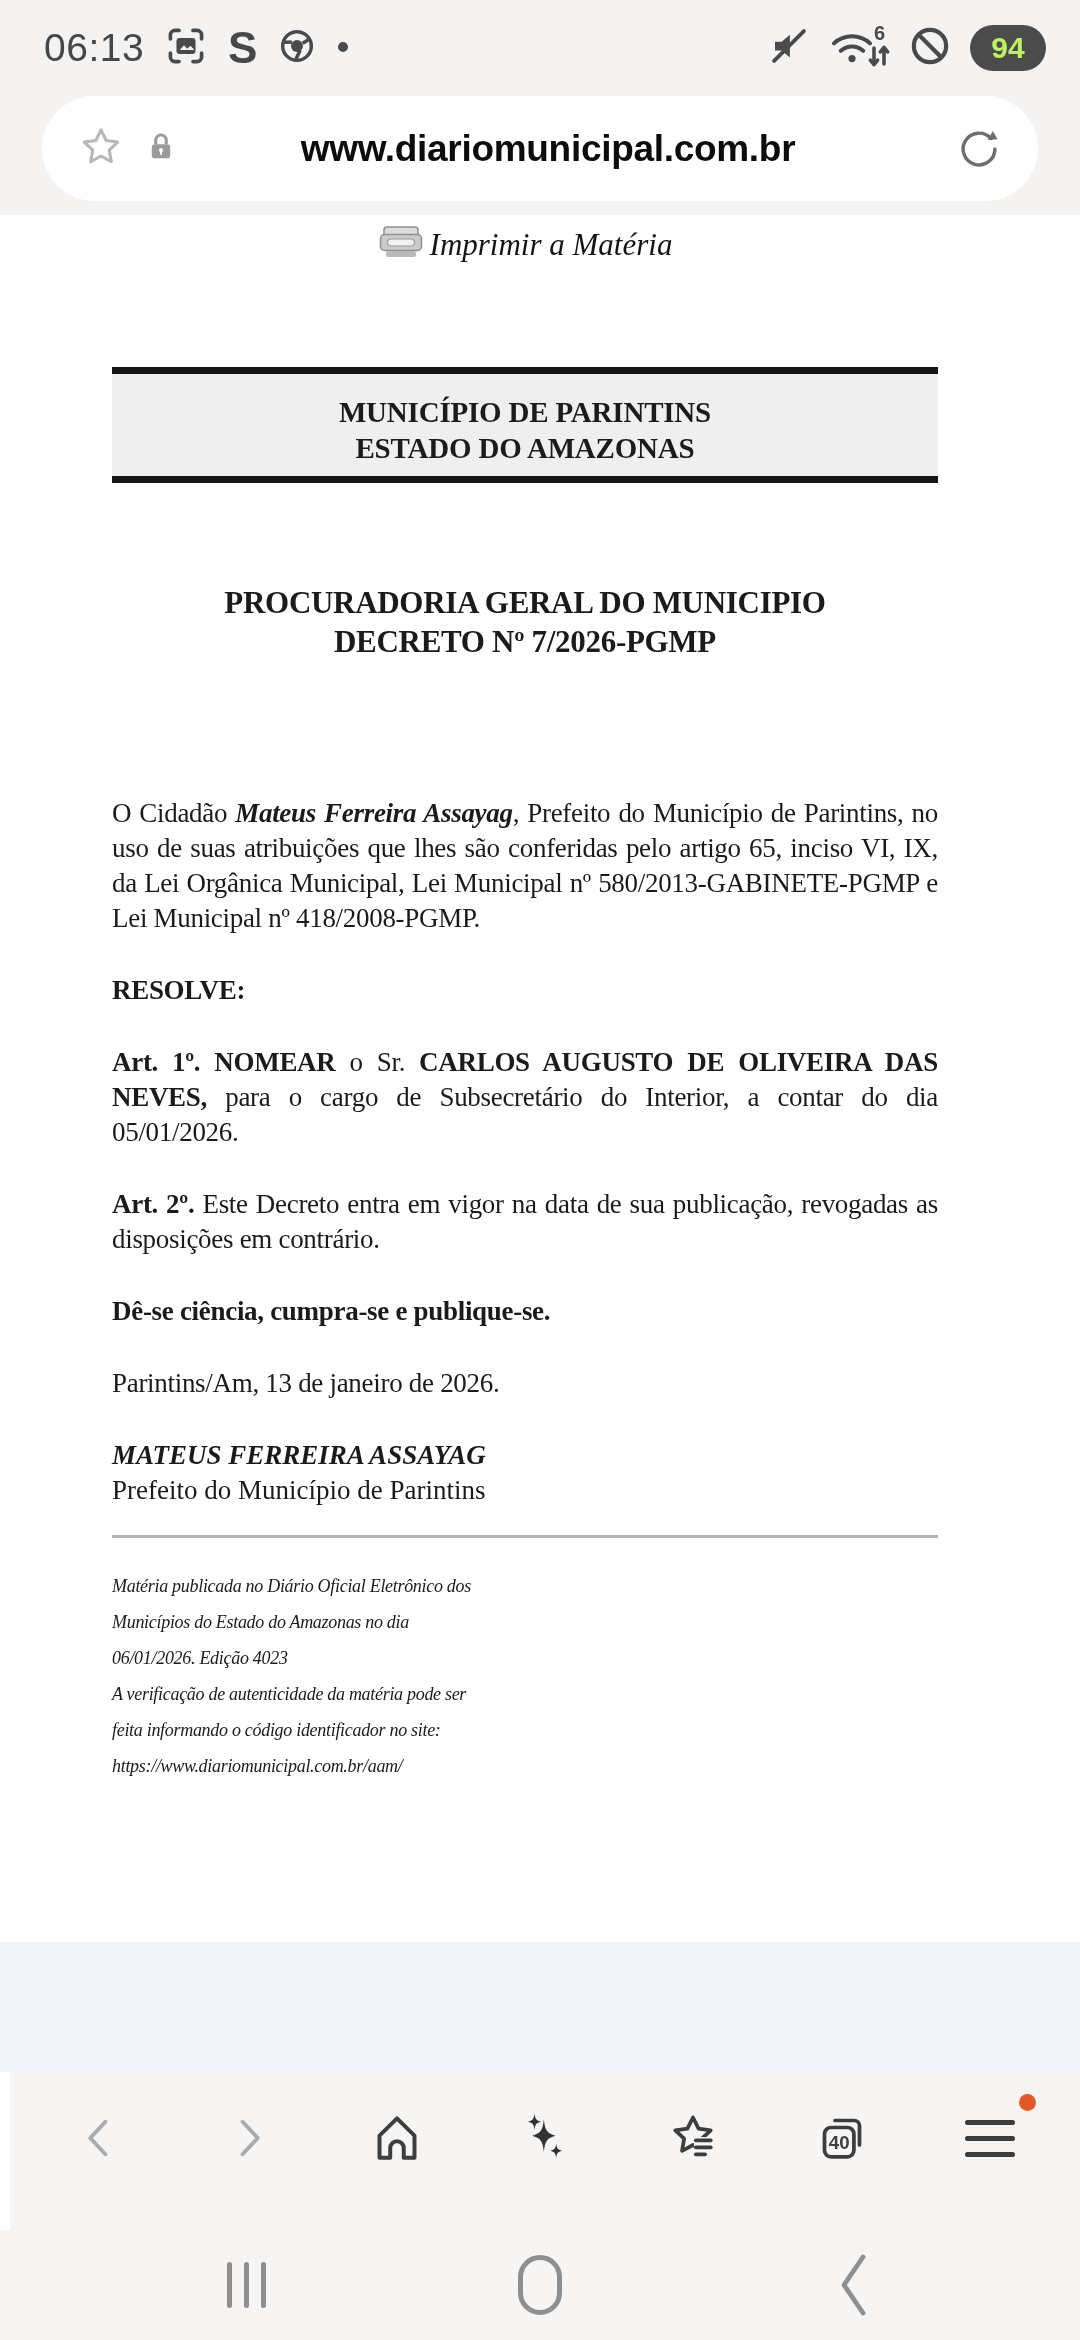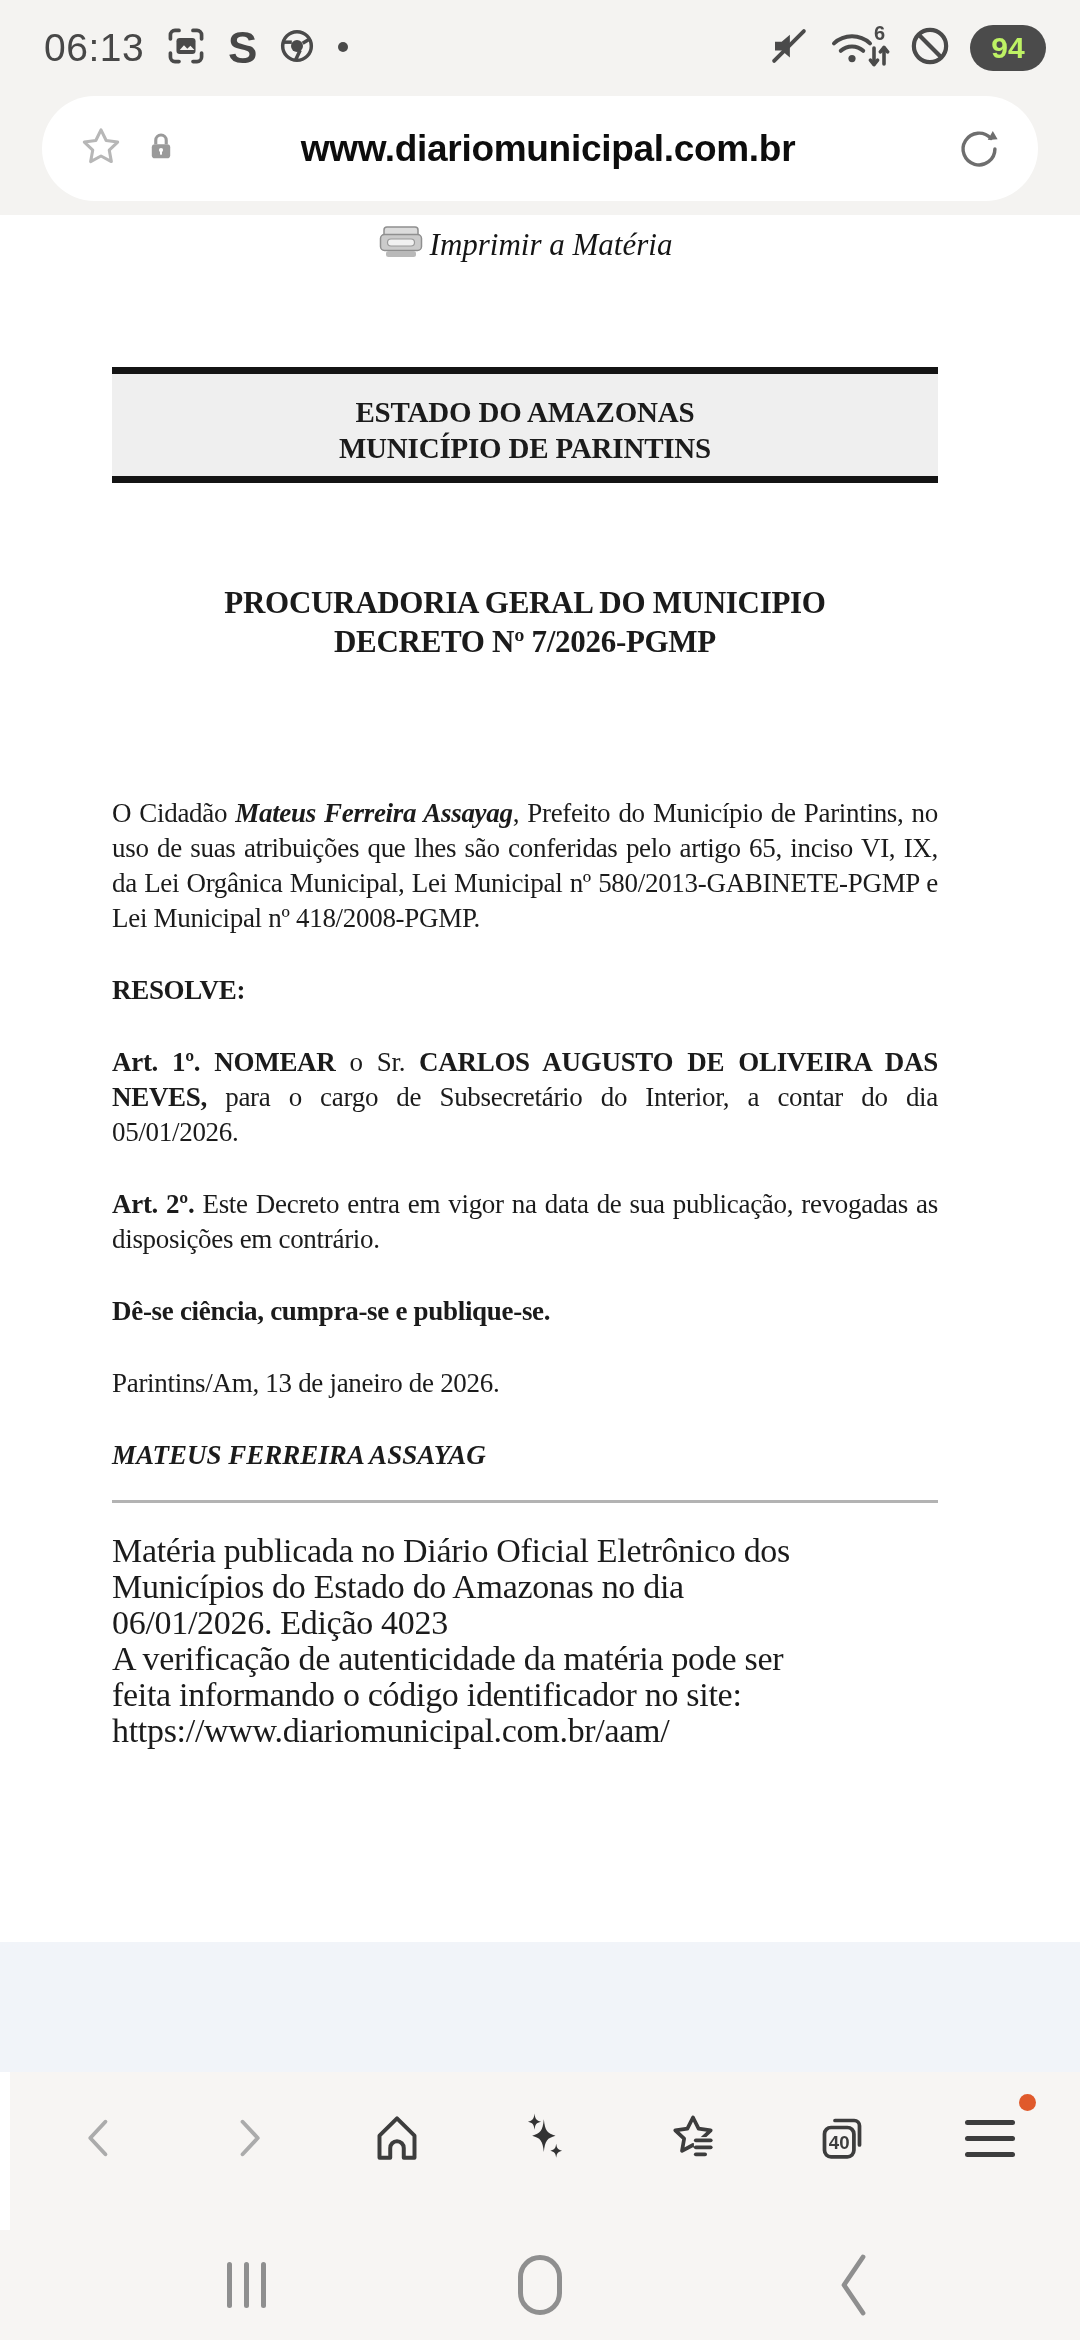--- a/index.html
+++ b/index.html
@@ -56,21 +56,21 @@
   }
   .gov-box div{ font-weight:700; font-size:29px; line-height:36px; letter-spacing:-0.2px; }
   .doc-title{ text-align:center; font-weight:700; font-size:31px; line-height:39px;
               letter-spacing:-0.3px; margin-bottom:135px; }
   .doc-body p{ font-size:27px; line-height:35px; letter-spacing:-0.3px;
                text-align:justify; margin-bottom:37px; }
   .b{ font-weight:700; } .i{ font-style:italic; }
   .sig{ font-size:27px; line-height:35px; }
   .pub{ text-align:right; font-size:27px; line-height:35px; margin-top:41px; }
   .divider{ border:none; border-top:3px solid #b3b3b3; margin:27px 0 30px; }
-  .footer-note{ font-size:34px; line-height:36px; letter-spacing:-0.3px; }
+  .footer-note{ font-size:18px; line-height:36px; letter-spacing:-0.3px;font-style:italic; }
   
   .band{ height:130px; flex:0 0 auto; background:#f1f4f9; }
   .toolbar{
     height:158px; flex:0 0 auto; background:#f7f5f3;
     display:flex; align-items:flex-start; justify-content:space-between;
     padding:26px 50px 0;
     margin-left:10px;
   }
   .tool-btn{ width:80px; height:80px; display:flex; align-items:center; justify-content:center; position:relative; }
   .menu-lines{ display:flex; flex-direction:column; gap:11px; }
@@ -193,40 +193,41 @@
             <rect x="6" y="2" width="34" height="11" rx="3" fill="#dcdcdc" stroke="#8f8f8f" stroke-width="1.5"></rect>
             <rect x="2.5" y="9.5" width="41" height="16" rx="4" fill="#cbcbcb" stroke="#8f8f8f" stroke-width="1.5"></rect>
             <rect x="9.5" y="14" width="27" height="7" rx="3.5" fill="#f1f1f1" stroke="#9a9a9a" stroke-width="1.2"></rect>
             <rect x="8" y="26" width="30" height="6" rx="2.5" fill="#b9b9b9"></rect>
           </svg>
         </span>
         <span class="print-label">Imprimir a Matéria</span>
       </div>
 
       <div class="gov-box">
+        <div>MUNICÍPIO DE PARINTINS</div>
         <div>ESTADO DO AMAZONAS</div>
-        <div>MUNICÍPIO DE PARINTINS</div>
       </div>
 
       <div class="doc-title">
         <div>PROCURADORIA GERAL DO MUNICIPIO</div>
         <div>DECRETO Nº 7/2026-PGMP</div>
       </div>
 
       <div class="doc-body">
         <p><span>O Cidadão </span><span class="b i">Mateus Ferreira Assayag</span><span>, Prefeito do Município de Parintins, no uso de suas atribuições que lhes são conferidas pelo artigo 65, inciso VI, IX, da Lei Orgânica Municipal, Lei Municipal nº 580/2013-GABINETE-PGMP e Lei Municipal nº 418/2008-PGMP.</span></p>
         <p><span class="b">RESOLVE:</span></p>
         <p><span class="b">Art. 1º. NOMEAR</span><span> o Sr. </span><span class="b">CARLOS AUGUSTO DE OLIVEIRA DAS NEVES,</span><span> para o cargo de Subsecretário do Interior, a contar do dia 05/01/2026.</span></p>
         <p><span class="b">Art. 2º.</span><span> Este Decreto entra em vigor na data de sua publicação, revogadas as disposições em contrário.</span></p>
         <p><span class="b">Dê-se ciência, cumpra-se e publique-se.</span></p>
         <p><span>Parintins/Am, 13 de janeiro de 2026.</span></p>
       </div>
 
       <div class="sig">
         <div class="b i">MATEUS FERREIRA ASSAYAG</div>
+        <div>Prefeito do Município de Parintins</div>
       </div>
 
 
       <hr class="divider">
 
       <div class="footer-note">
           <div>Matéria publicada no Diário Oficial Eletrônico dos</div>
           <div>Municípios do Estado do Amazonas no dia</div>
           <div>06/01/2026. Edição 4023</div>
           <div>A verificação de autenticidade da matéria pode ser</div>

